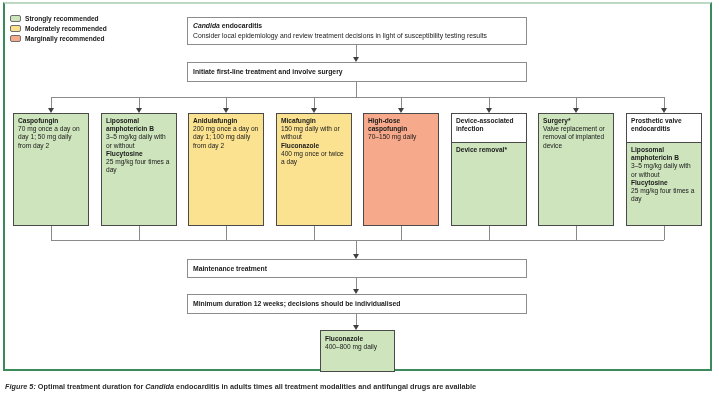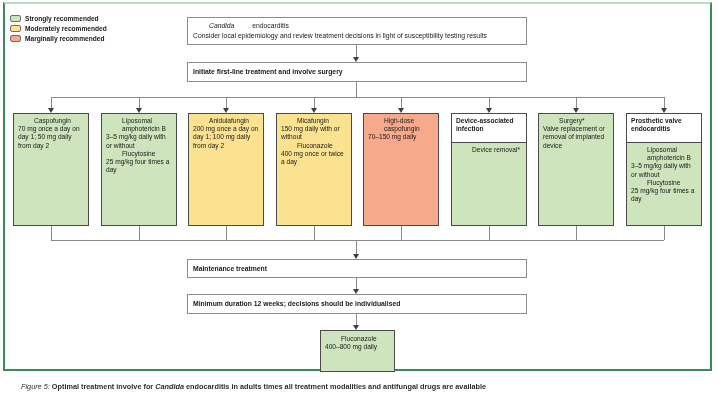--- a/index.html
+++ b/index.html
@@ -21,21 +21,21 @@
   .swatch { width:11px; height:7px; border:1px solid #6f6f6f; border-radius:2px; margin-right:4px; box-sizing:border-box; }
   .swatch-green { background:var(--green-fill,#cde4bc); }
   .swatch-yellow { background:var(--yellow-fill,#fbe291); }
   .swatch-red { background:var(--red-fill,#f7a98b); }
   
   .box {
     position:absolute; background:#fff; box-sizing:border-box;
     border:1px solid var(--box-border-gray,#8c8c8c);
     font-size:6.8px; line-height:9.5px; padding:3px 5px;
   }
-  .b { font-weight:normal;margin-left:16px; }
+  .b { font-weight:bold; }
   .i { font-style:italic; }
   .wide-flex { display:flex; align-items:center; font-weight:bold; padding-top:0; padding-bottom:0; }
   
   .col {
     position:absolute; top:113px; height:113px; width:76px; box-sizing:border-box;
     border:1px solid var(--box-border-dark,#4a4a4a);
     font-size:6.6px; line-height:8.2px; padding:3px 4px;
   }
   .fill-green { background:var(--green-fill,#cde4bc); }
   .fill-yellow { background:var(--yellow-fill,#fbe291); }
@@ -184,14 +184,14 @@
 
 <div class="vline" style="left:356px; top:314px; height:11px;"></div>
 <div class="ah" style="left:352.5px; top:325px;"></div>
 
 <div class="final-box">
   <span class="seg b">Fluconazole</span>
   <span class="seg">400–800 mg daily</span>
 </div>
 
 <div class="caption">
-  <span class="b i">Figure 5:</span><span> Optimal treatment involve for </span><span class="i">Candida</span><span> endocarditis in adults times all treatment modalities and antifungal drugs are available</span>
+  <span class="b i">Figure 5:</span><span> Optimal treatment duration for </span><span class="i">Candida</span><span> endocarditis in adults times all treatment modalities and antifungal drugs are available</span>
 </div>
 
 </body></html>

